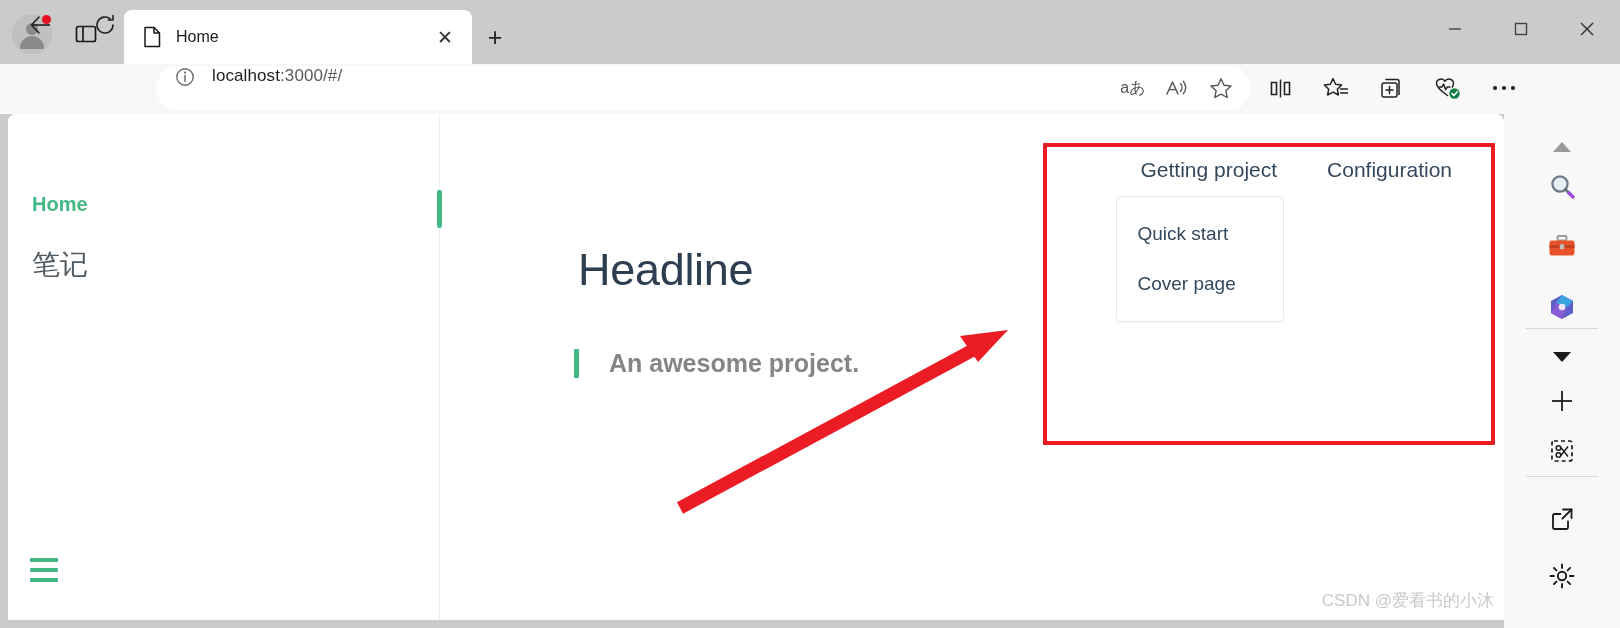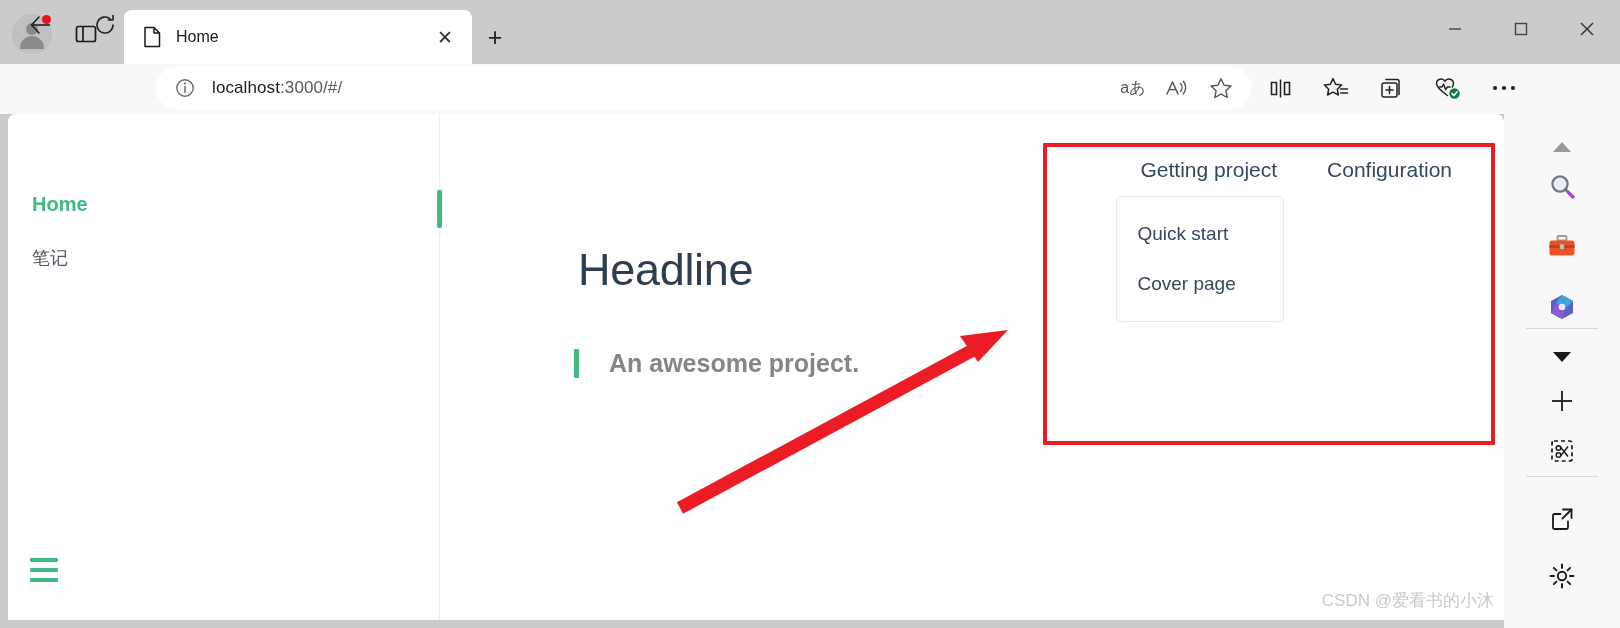--- a/index.html
+++ b/index.html
@@ -78,21 +78,21 @@
   .nav-icon-btn {
     position: absolute; top: 8px; width: 34px; height: 34px;
     display: flex; align-items: center; justify-content: center;
   }
   .back-btn { left: 24px; }
   .reload-btn { left: 88px; }
 
   .omnibox {
     position: absolute; left: 156px; top: 66px; width: 1095px; height: 44px;
     background: #ffffff; border-radius: 22px;
-    display: flex; align-items: center;
+    display: flex; align-items: flex-start;
   }
   .omni-info { margin-left: 18px; display: flex; align-items: center; }
   .omni-url {
     margin-left: 16px; font-size: 17px; color: #5a5a5a; letter-spacing: .1px;
   }
   .omni-url .host { color: #1c1c1c; }
   .omni-actions {
     position: absolute; right: 10px; top: 4px; display: flex; align-items: center; gap: 4px;
   }
   .omni-act {
@@ -114,21 +114,21 @@
     position: absolute; top: 114px; left: 8px; width: 1496px; height: 506px;
     background: #ffffff; border-radius: 8px 8px 0 0; overflow: hidden;
   }
 
   .docsify-sidebar {
     position: absolute; left: 0; top: 0; width: 432px; height: 506px;
     background: #ffffff; border-right: 1px solid #eeeeee;
   }
   .sb-item { position: absolute; left: 24px; font-size: 20px; }
   .sb-item.active { color: #42b983; font-weight: bold; top: 79px; }
-  .sb-item.plain  { color: #505a63; top: 132px; font-size: 18px; }
+  .sb-item.plain  { color: #505a63; top: 132px; font-size: 28px; }
 
   .sb-toggle { position: absolute; left: 22px; bottom: 38px; width: 28px; }
   .sb-toggle span {
     display: block; height: 4px; background: #42b983; border-radius: 1px; margin-bottom: 6px;
   }
   .sb-toggle span:last-child { margin-bottom: 0; }
 
   .sb-handle {
     position: absolute; left: 429px; top: 76px; width: 5px; height: 38px;
     background: #42b983; border-radius: 2px;

